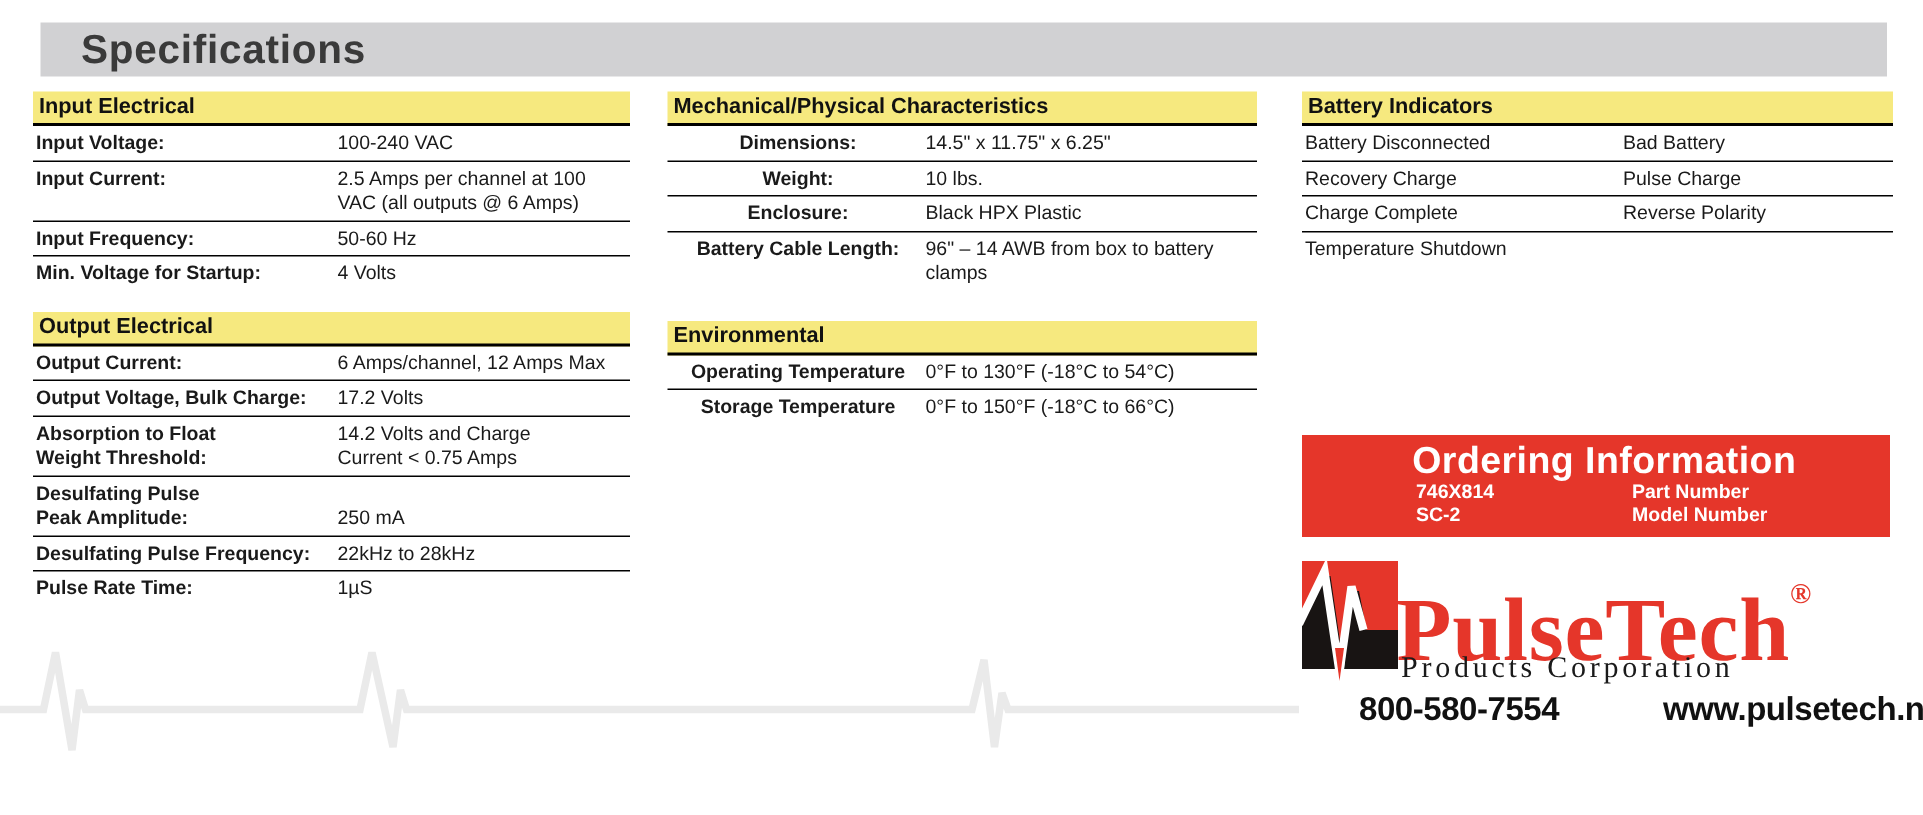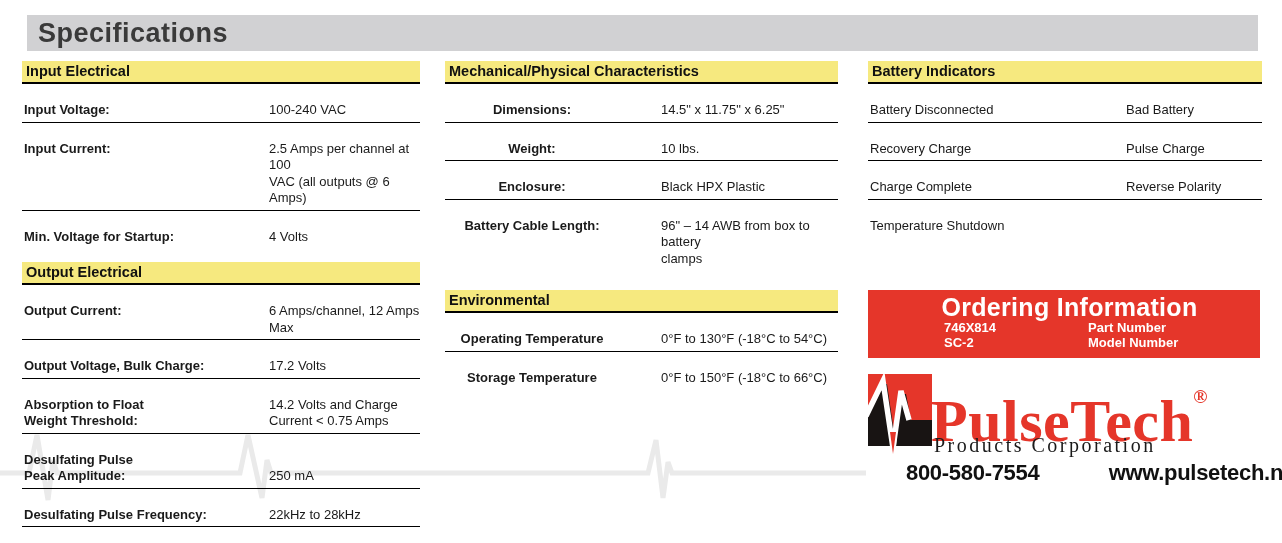--- a/index.html
+++ b/index.html
@@ -3,37 +3,37 @@
 <meta charset="utf-8">
 <style>
   html,body{margin:0;padding:0;background:#ffffff;}
   body{
     width:1282px;height:543px;position:relative;overflow:hidden;
     font-family:"Liberation Sans",sans-serif;color:#1a1a1a;
   }
   
   .titlebar{
     position:absolute;left:27px;top:15px;width:1231px;height:36px;
-    background:#d1d1d3;display:flex;align-items:center;padding-left:11px;box-sizing:border-box;
+    background:#d1d1d3;display:flex;align-items:center;padding-left:27px;box-sizing:border-box;
   }
   .titlebar .t{font-size:27px;font-weight:bold;color:#3a3a3a;letter-spacing:.5px;}
   
   .col{position:absolute;top:61px;}
   #col1{left:22px;width:398px;}
   #col2{left:445px;width:393px;}
   #col3{left:868px;width:394px;}
   .sechdr{
     background:#f6e97f;font-weight:bold;font-size:14.5px;line-height:17px;
     padding:2px 17px 2px 4px;border-bottom:2.5px solid #000;color:#111;
   }
   .mt1{margin-top:14px;}
   .mt2{margin-top:20px;}
   .srow{
     display:flex;align-items:flex-start;border-bottom:1.5px solid #000;
-    padding:18px 0 3px 0;font-size:13px;line-height:16.5px;gap:44px;
+    padding:3px 0 3px 0;font-size:13px;line-height:16.5px;
   }
   .srow.noline{border-bottom:none;}
   .lbl{flex:none;font-weight:bold;white-space:pre-line;padding-left:2px;box-sizing:border-box;}
   .val{flex:1;white-space:pre-line;}
   #col1 .lbl{width:203px;}
   #col2 .lbl{width:172px;text-align:center;}
   .bcell-l{flex:none;width:214px;padding-left:2px;box-sizing:border-box;}
   .bcell-r{flex:1;}
   
   .orderbox{
@@ -79,20 +79,24 @@
 <div class="col fg" id="col1">
   <div class="sechdr">Input Electrical</div>
   <div class="srow">
     <span class="lbl">Input Voltage:</span>
     <span class="val">100-240 VAC</span>
   </div>
   <div class="srow">
     <span class="lbl">Input Current:</span>
     <span class="val">2.5 Amps per channel at 100
 VAC (all outputs @ 6 Amps)</span>
+  </div>
+  <div class="srow">
+    <span class="lbl">Input Frequency:</span>
+    <span class="val">50-60 Hz</span>
   </div>
   <div class="srow noline">
     <span class="lbl">Min. Voltage for Startup:</span>
     <span class="val">4 Volts</span>
   </div>
 
   <div class="sechdr mt1">Output Electrical</div>
   <div class="srow">
     <span class="lbl">Output Current:</span>
     <span class="val">6 Amps/channel, 12 Amps Max</span>

